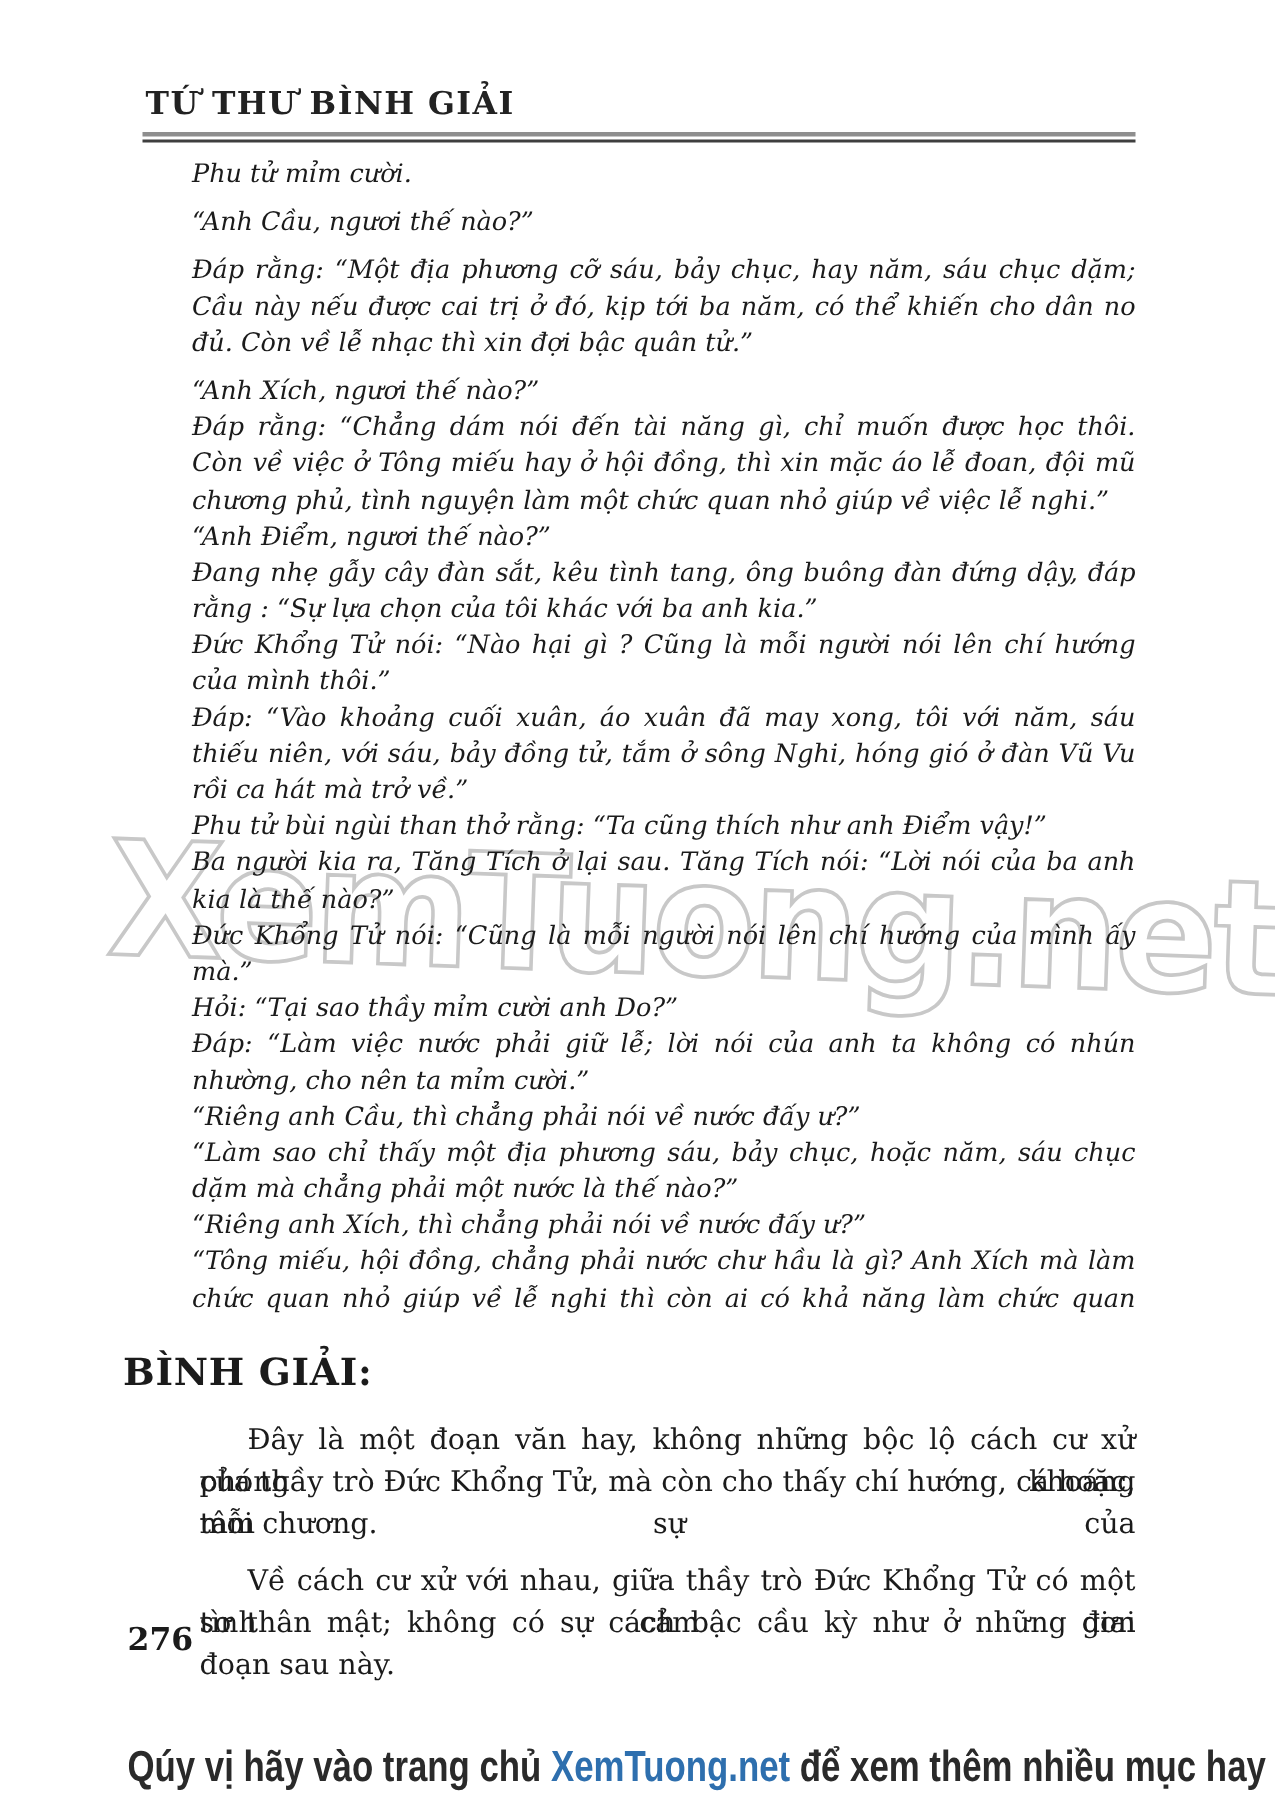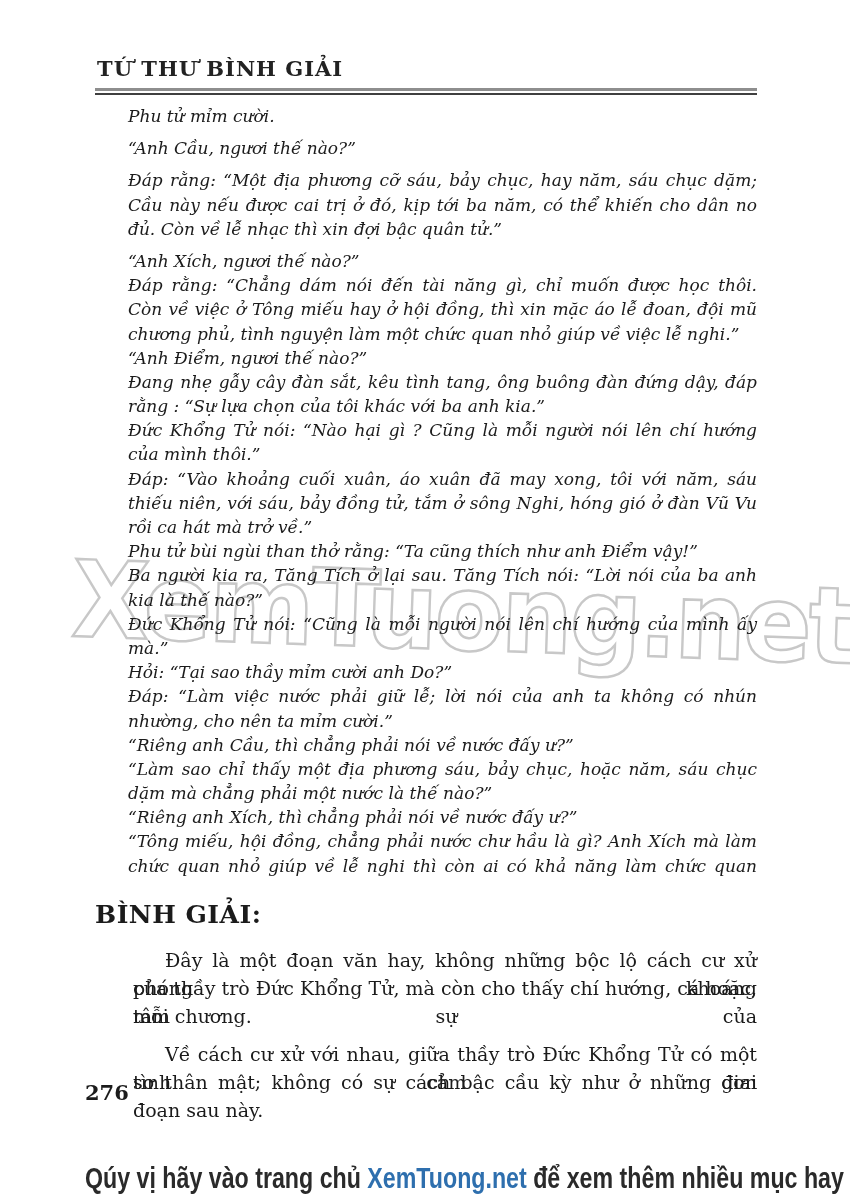--- a/index.html
+++ b/index.html
@@ -39,21 +39,21 @@
   .dialogue .line{height:24.2px;}
 
   .para{margin:0;}
   .para.spaced{margin-bottom:8px;}
   .line{text-align:justify;text-align-last:justify;}
   .line.last{text-align-last:auto;}
   .line.fl{text-indent:32px;}
 
   
   .section-heading{
-    position:absolute;left:95px;top:900px;
+    position:absolute;left:82px;top:900px;
     font-size:25px;font-weight:bold;letter-spacing:0.5px;
     z-index:2;
   }
   .commentary{
     position:absolute;left:95px;top:946px;width:662px;
     font-size:19px;line-height:28px;
     z-index:2;
   }
   .commentary .line{height:28px;margin-left:38px;}
   .commentary .para + .para{margin-top:10px;}

